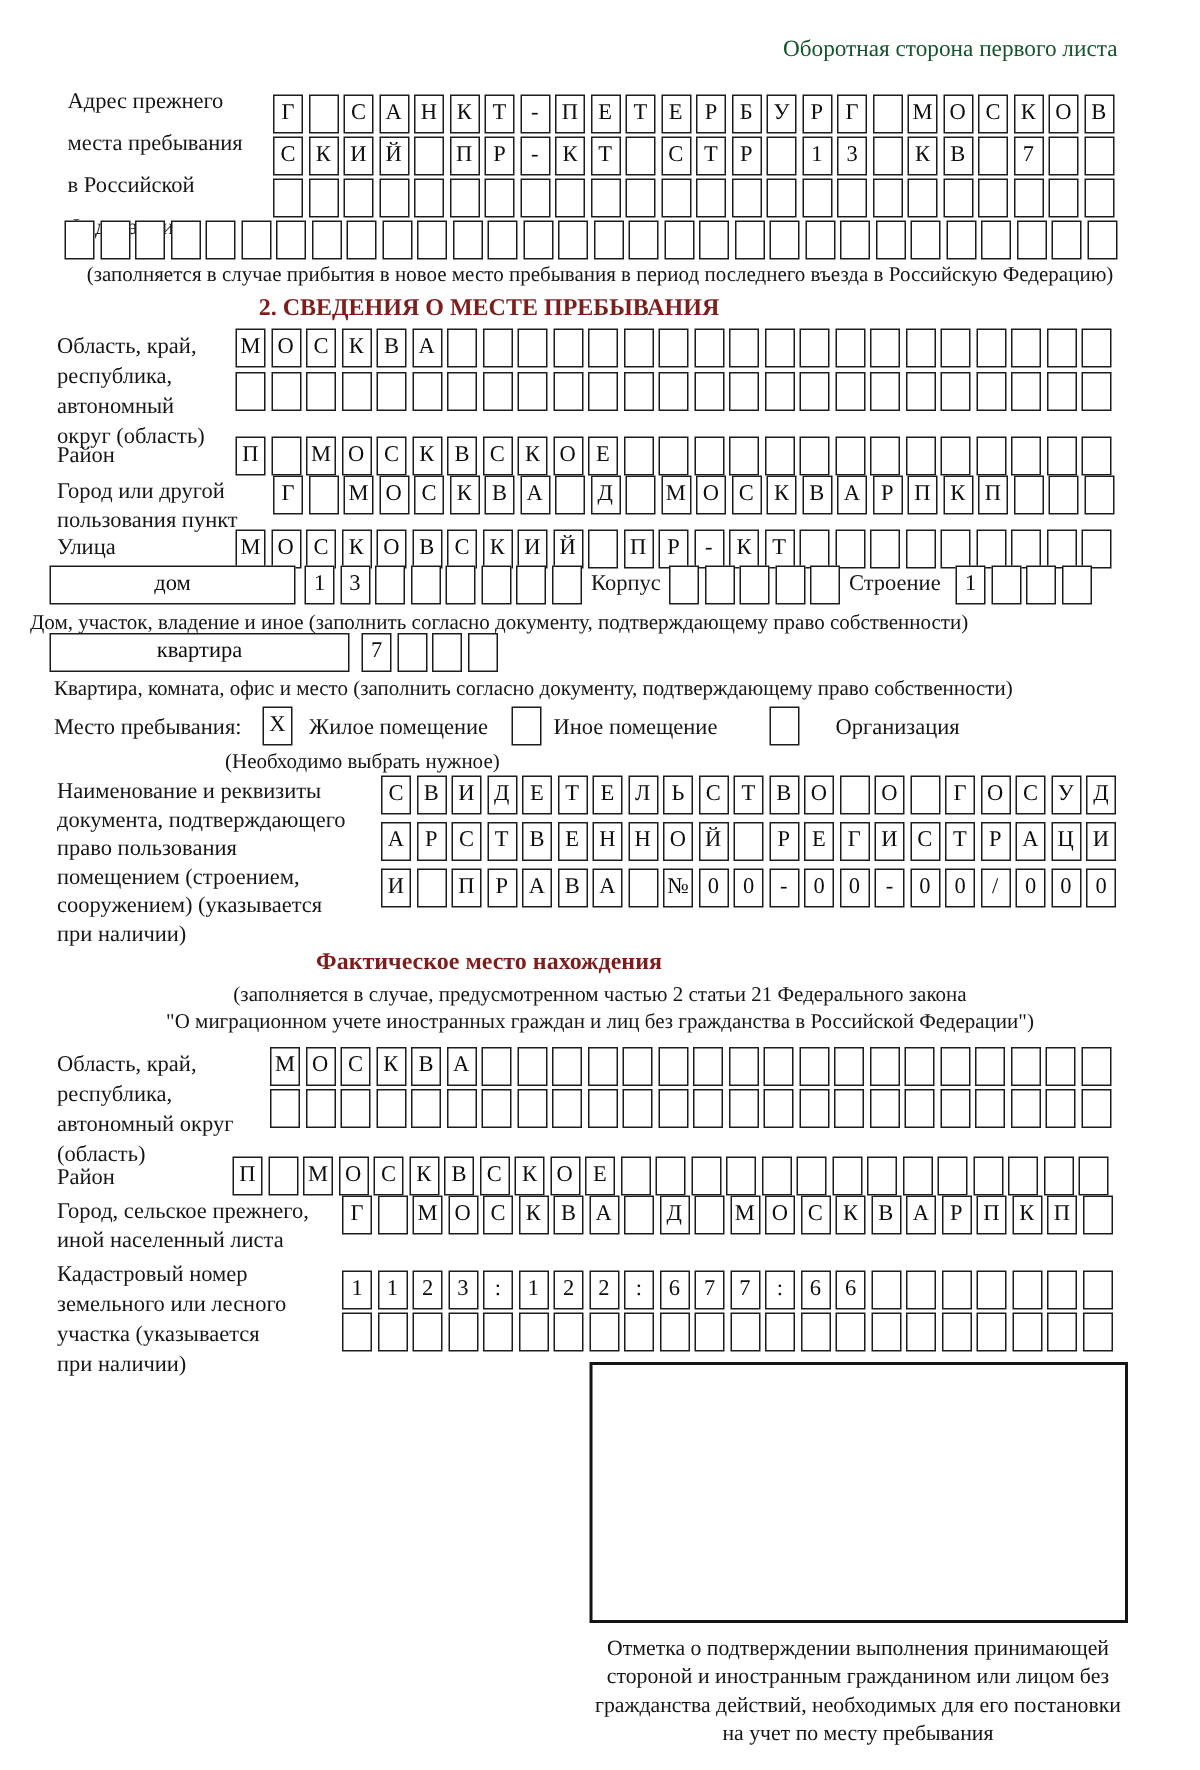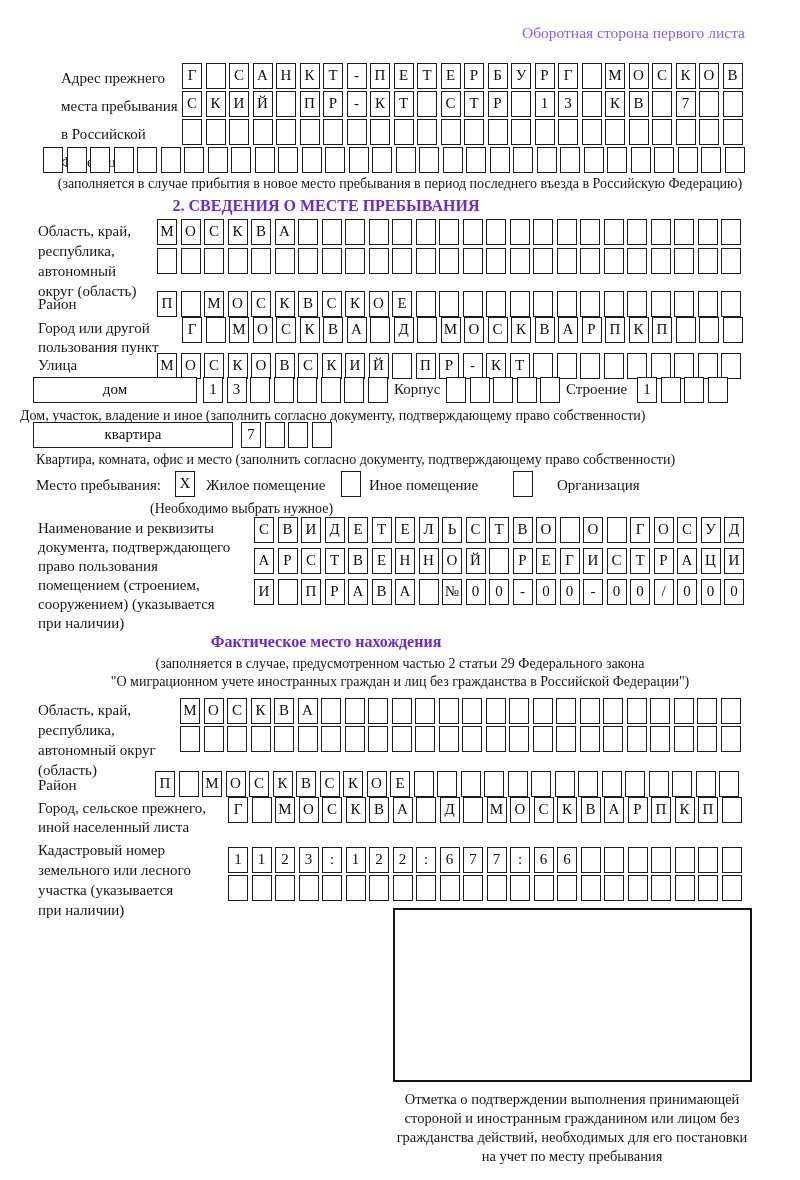--- a/index.html
+++ b/index.html
@@ -2,22 +2,22 @@
 <html><head>
 <meta charset="utf-8">
 <style>
   html,body{margin:0;padding:0;background:#fff;}
   #page{
     position:relative;width:800px;height:1180px;background:#ffffff;
     font-family:"Liberation Serif","DejaVu Serif",serif;color:#111;
     overflow:hidden;
   }
   .abs{position:absolute;}
-  .title{font-size:15.5px;color:#8b5cf6;}
-  .sect-title{width:652px;text-align:center;font-weight:bold;font-size:16px;color:#6d28d9;}
+  .title{font-size:15.5px;color:#14532d;}
+  .sect-title{width:652px;text-align:center;font-weight:bold;font-size:16px;color:#7f1d1d;}
   .caption{font-size:14px;color:#151515;white-space:nowrap;}
   .caption-c{width:800px;text-align:center;}
   .lbl{font-size:15px;color:#151515;}
   .lbl-line{white-space:nowrap;}
   .cellrow{display:flex;gap:3.5px;}
   .cell{
     box-sizing:border-box;flex:0 0 20px;width:20px;height:26px;
     border:1.8px solid #1c1c1c;text-align:center;
     font-size:15px;line-height:23px;color:#0d0d0d;background:#fff;
   }
@@ -33,21 +33,21 @@
   .wrapcap{font-size:14.5px;color:#151515;text-align:center;line-height:19px;}
   .nw{white-space:nowrap;}
 </style>
 </head>
 <body>
 
 <div id="page">
 
   <div class="abs title nw" style="top:24px;right:55px;">Оборотная сторона первого листа</div>
 
-  <div class="abs lbl" style="left:45px;top:64px;line-height:28px;margin-left:16px;">
+  <div class="abs lbl" style="left:45px;top:54px;line-height:28px;">
     <div class="lbl-line">Адрес прежнего</div>
     <div class="lbl-line">места пребывания</div>
     <div class="lbl-line">в Российской</div>
     <div class="lbl-line">Федерации</div>
   </div>
   <div class="abs cellrow" style="left:182px;top:63px;">
       <span class="cell">Г</span>
       <span class="cell"></span>
       <span class="cell">С</span>
       <span class="cell">А</span>
@@ -428,21 +428,21 @@
       <span class="cell">-</span>
       <span class="cell">0</span>
       <span class="cell">0</span>
       <span class="cell">/</span>
       <span class="cell">0</span>
       <span class="cell">0</span>
       <span class="cell">0</span>
     </div>
 
   <div class="abs sect-title" style="top:633px;left:0;">Фактическое место нахождения</div>
-  <div class="abs caption caption-c" style="top:656px;left:0;">(заполняется в случае, предусмотренном частью 2 статьи 29 Федерального закона</div>
+  <div class="abs caption caption-c" style="top:656px;left:0;">(заполняется в случае, предусмотренном частью 2 статьи 21 Федерального закона</div>
   <div class="abs caption caption-c" style="top:674px;left:0;">"О миграционном учете иностранных граждан и лиц без гражданства в Российской Федерации")</div>
 
   <div class="abs lbl" style="left:38px;top:700px;line-height:20px;">
     <div class="lbl-line">Область, край,</div>
     <div class="lbl-line">республика,</div>
     <div class="lbl-line">автономный округ</div>
     <div class="lbl-line">(область)</div>
   </div>
   <div class="abs cellrow" style="left:180px;top:698px;">
       <span class="cell">М</span>

